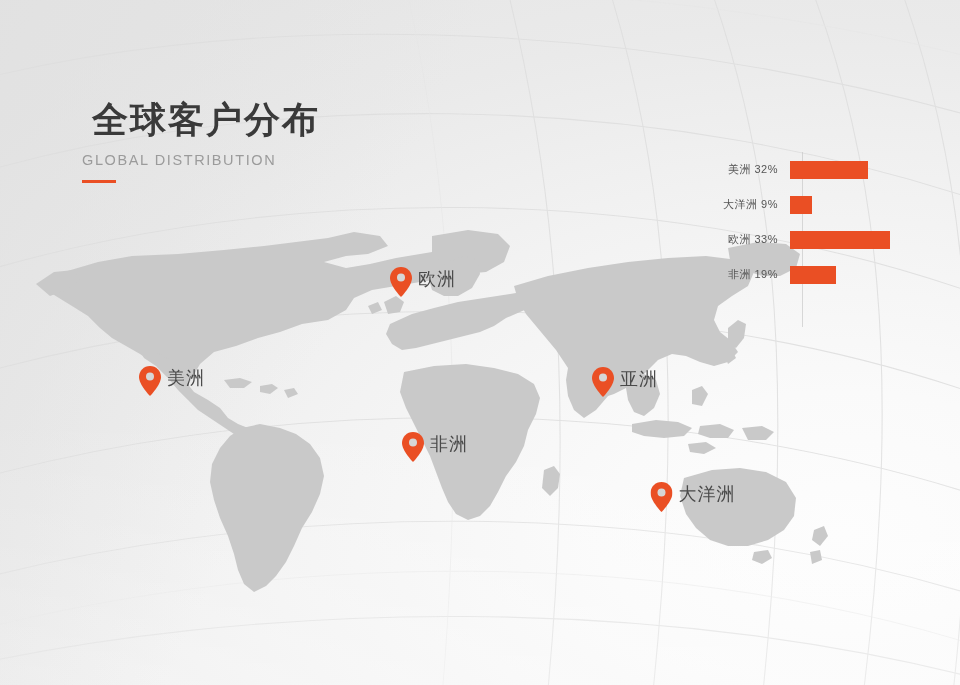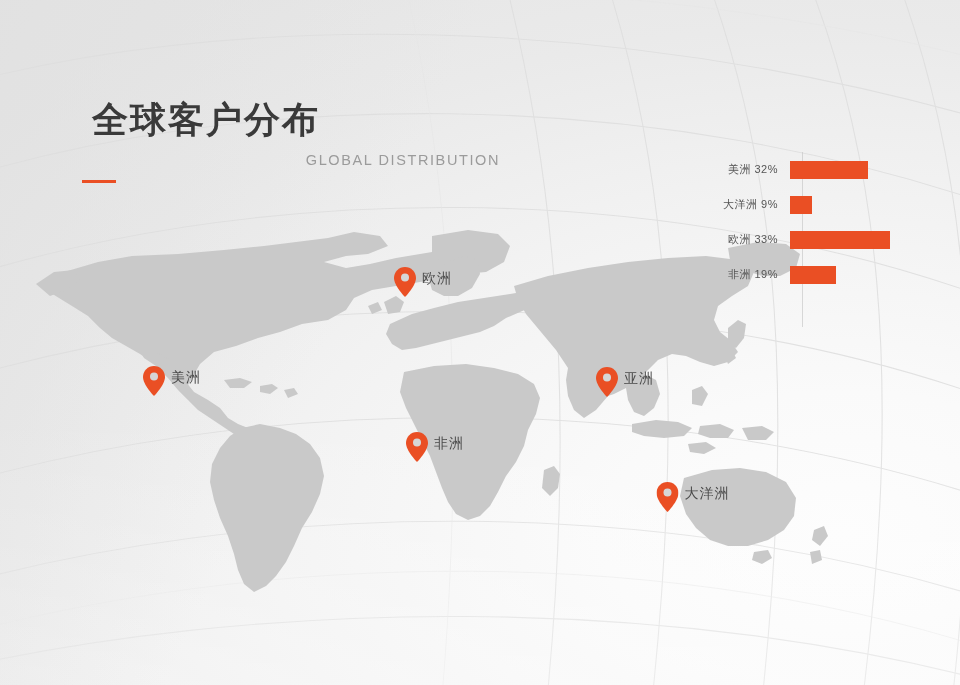--- a/index.html
+++ b/index.html
@@ -47,27 +47,26 @@
   .title-cn {
     font-size: 36px;
     font-weight: bold;
     color: #3a3a3a;
     letter-spacing: 2px;
     line-height: 1.1;
     margin: 12px;
     white-space: nowrap;
   }
   .title-en {
-    margin: 10px 0 0 16px;
+    margin: 10px 0 0 2px;
     font-size: 14.5px;
     letter-spacing: 1.6px;
     color: #9b9b9b;
     font-weight: normal;
     white-space: nowrap;
-    text-align: right;
   }
   .title-rule {
     margin-top: 12px;
     margin-left: 2px;
     width: 34px;
     height: 3px;
     background: #ea4f24;
   }
   
   .map-wrap {
@@ -92,21 +91,21 @@
     white-space: nowrap;
   }
   .marker .pin {
     position: relative;
     width: 22px;
     height: 30px;
     flex: 0 0 auto;
   }
   .marker .pin svg { display: block; }
   .marker .pin-label {
-    font-size: 14px;
+    font-size: 18px;
     color: #4a4a4a;
     letter-spacing: 1px;
     margin-bottom: 6px;
   }
   
   .chart {
     position: absolute;
     left: 700px;
     top: 152px;
     width: 240px;

